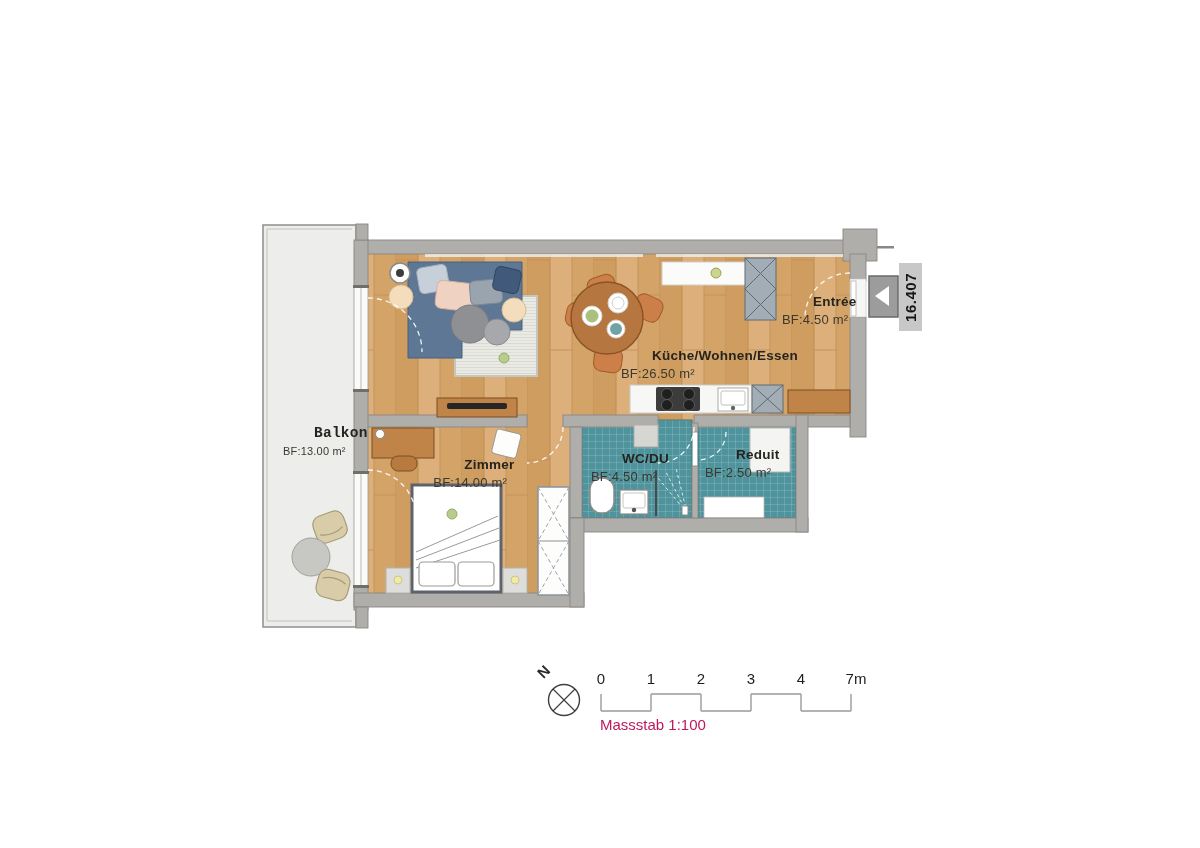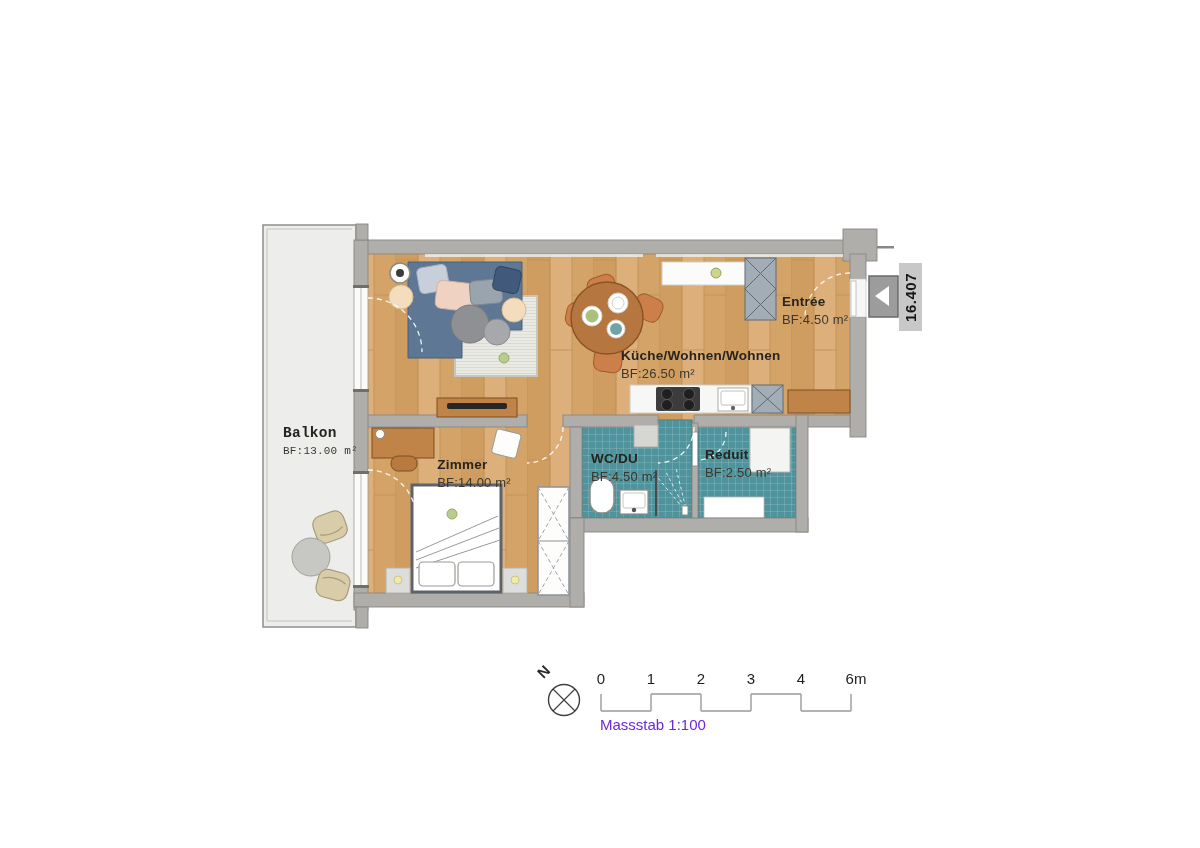--- a/index.html
+++ b/index.html
@@ -1,30 +1,30 @@
 <!DOCTYPE html>
 <html><head>
 <meta charset="utf-8">
 <style>
   html,body{margin:0;padding:0;background:#fff;}
   .canvas{position:relative;width:1200px;height:848px;background:#ffffff;overflow:hidden;
           font-family:"Liberation Sans",sans-serif;}
   svg.plan{position:absolute;left:0;top:0;}
   .room-label{position:absolute;color:#26241f;line-height:1.3;pointer-events:none;}
-  .room-name{font-weight:700;font-size:13.5px;letter-spacing:.25px;}
+  .room-name{font-weight:700;font-size:13.5px;letter-spacing:.25px;margin-left:31px;}
   .room-area{font-size:13px;letter-spacing:.2px;margin-top:1px;color:#3a382f;}
   .room-label.lg .room-name{font-size:14.5px;font-family:Liberation Mono, monospace;}
-  .room-label.lg .room-area{font-size:11px;font-family:Liberation Mono, monospace;}
+  .room-label.lg .room-area{font-size:11px;}
   .room-label.centered{text-align:left;transform:translateX(-50%);}
   .unit-tag{position:absolute;left:899px;top:263px;width:23px;height:68px;background:#c8c8c8;
             display:flex;align-items:center;justify-content:center;}
   .unit-tag span{writing-mode:vertical-rl;transform:rotate(180deg);font-weight:700;font-size:15px;
             color:#161616;letter-spacing:.5px;}
   .tick{position:absolute;top:670px;transform:translateX(-50%);font-size:15px;color:#1d1d1d;}
-  .caption{position:absolute;left:600px;top:716px;font-size:15px;color:#6d28d9;}
+  .caption{position:absolute;left:600px;top:716px;font-size:15px;color:#be185d;}
   .north-n{position:absolute;left:538px;top:663px;font-size:15px;font-weight:600;color:#2a2a2a;
            transform:rotate(-45deg);}
 </style>
 </head>
 <body>
 
 <div class="canvas">
 
   <svg class="plan" width="1200" height="848" viewBox="0 0 1200 848">
     <defs>
@@ -256,21 +256,21 @@
       <path d="M553 689 L575 711 M575 689 L553 711" stroke="#3d3d3d" stroke-width="1.1" fill="none"></path>
     </g>
   </svg>
 
   <div class="room-label lg" style="left:283px;top:424px;">
     <div class="room-name">Balkon</div>
     <div class="room-area">BF:13.00 m²</div>
   </div>
 
   <div class="room-label" style="left:621px;top:347px;">
-    <div class="room-name">Küche/Wohnen/Wohnen</div>
+    <div class="room-name">Küche/Wohnen/Essen</div>
     <div class="room-area">BF:26.50 m²</div>
   </div>
 
   <div class="room-label" style="left:782px;top:293px;">
     <div class="room-name">Entrée</div>
     <div class="room-area">BF:4.50 m²</div>
   </div>
 
   <div class="room-label centered" style="left:474px;top:456px;">
     <div class="room-name">Zimmer</div>
@@ -291,17 +291,17 @@
     <span>16.407</span>
   </div>
 
   <div class="north-n">N</div>
 
   <span class="tick" style="left:601px;">0</span>
   <span class="tick" style="left:651px;">1</span>
   <span class="tick" style="left:701px;">2</span>
   <span class="tick" style="left:751px;">3</span>
   <span class="tick" style="left:801px;">4</span>
-  <span class="tick" style="left:856px;">6m</span>
+  <span class="tick" style="left:856px;">7m</span>
 
   <div class="caption">Massstab 1:100</div>
 
 </div>
 
 </body></html>

